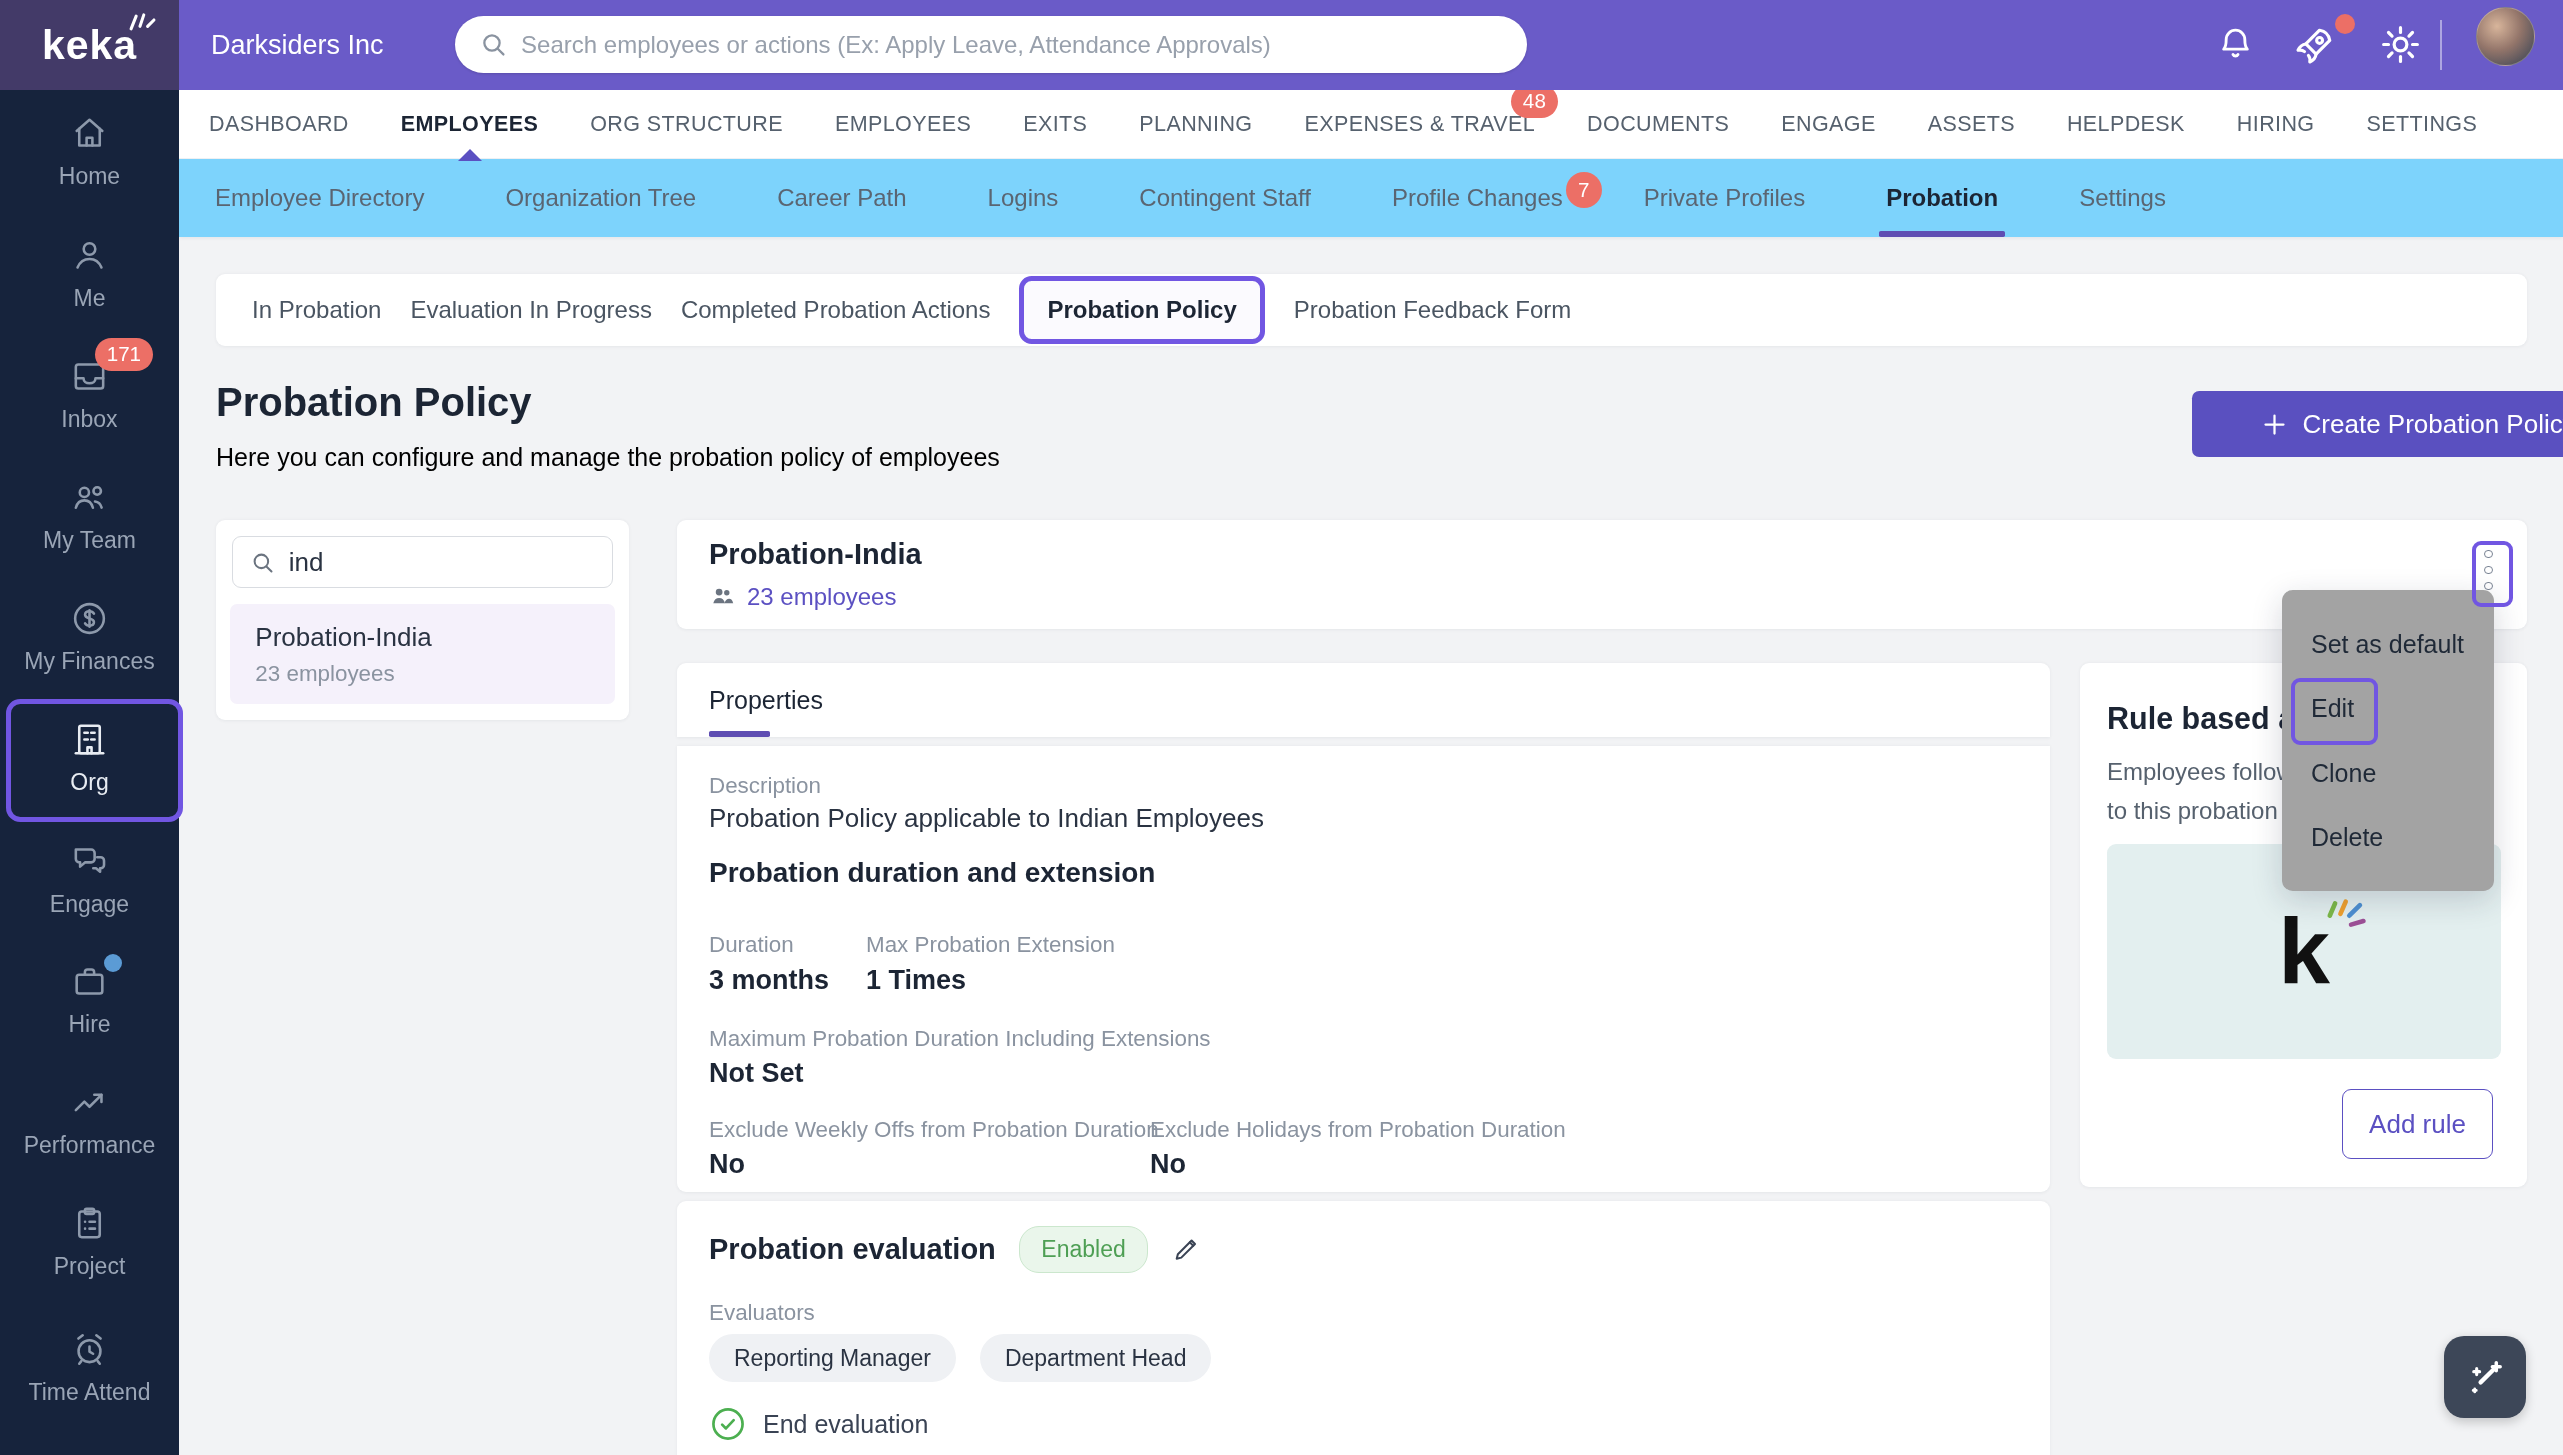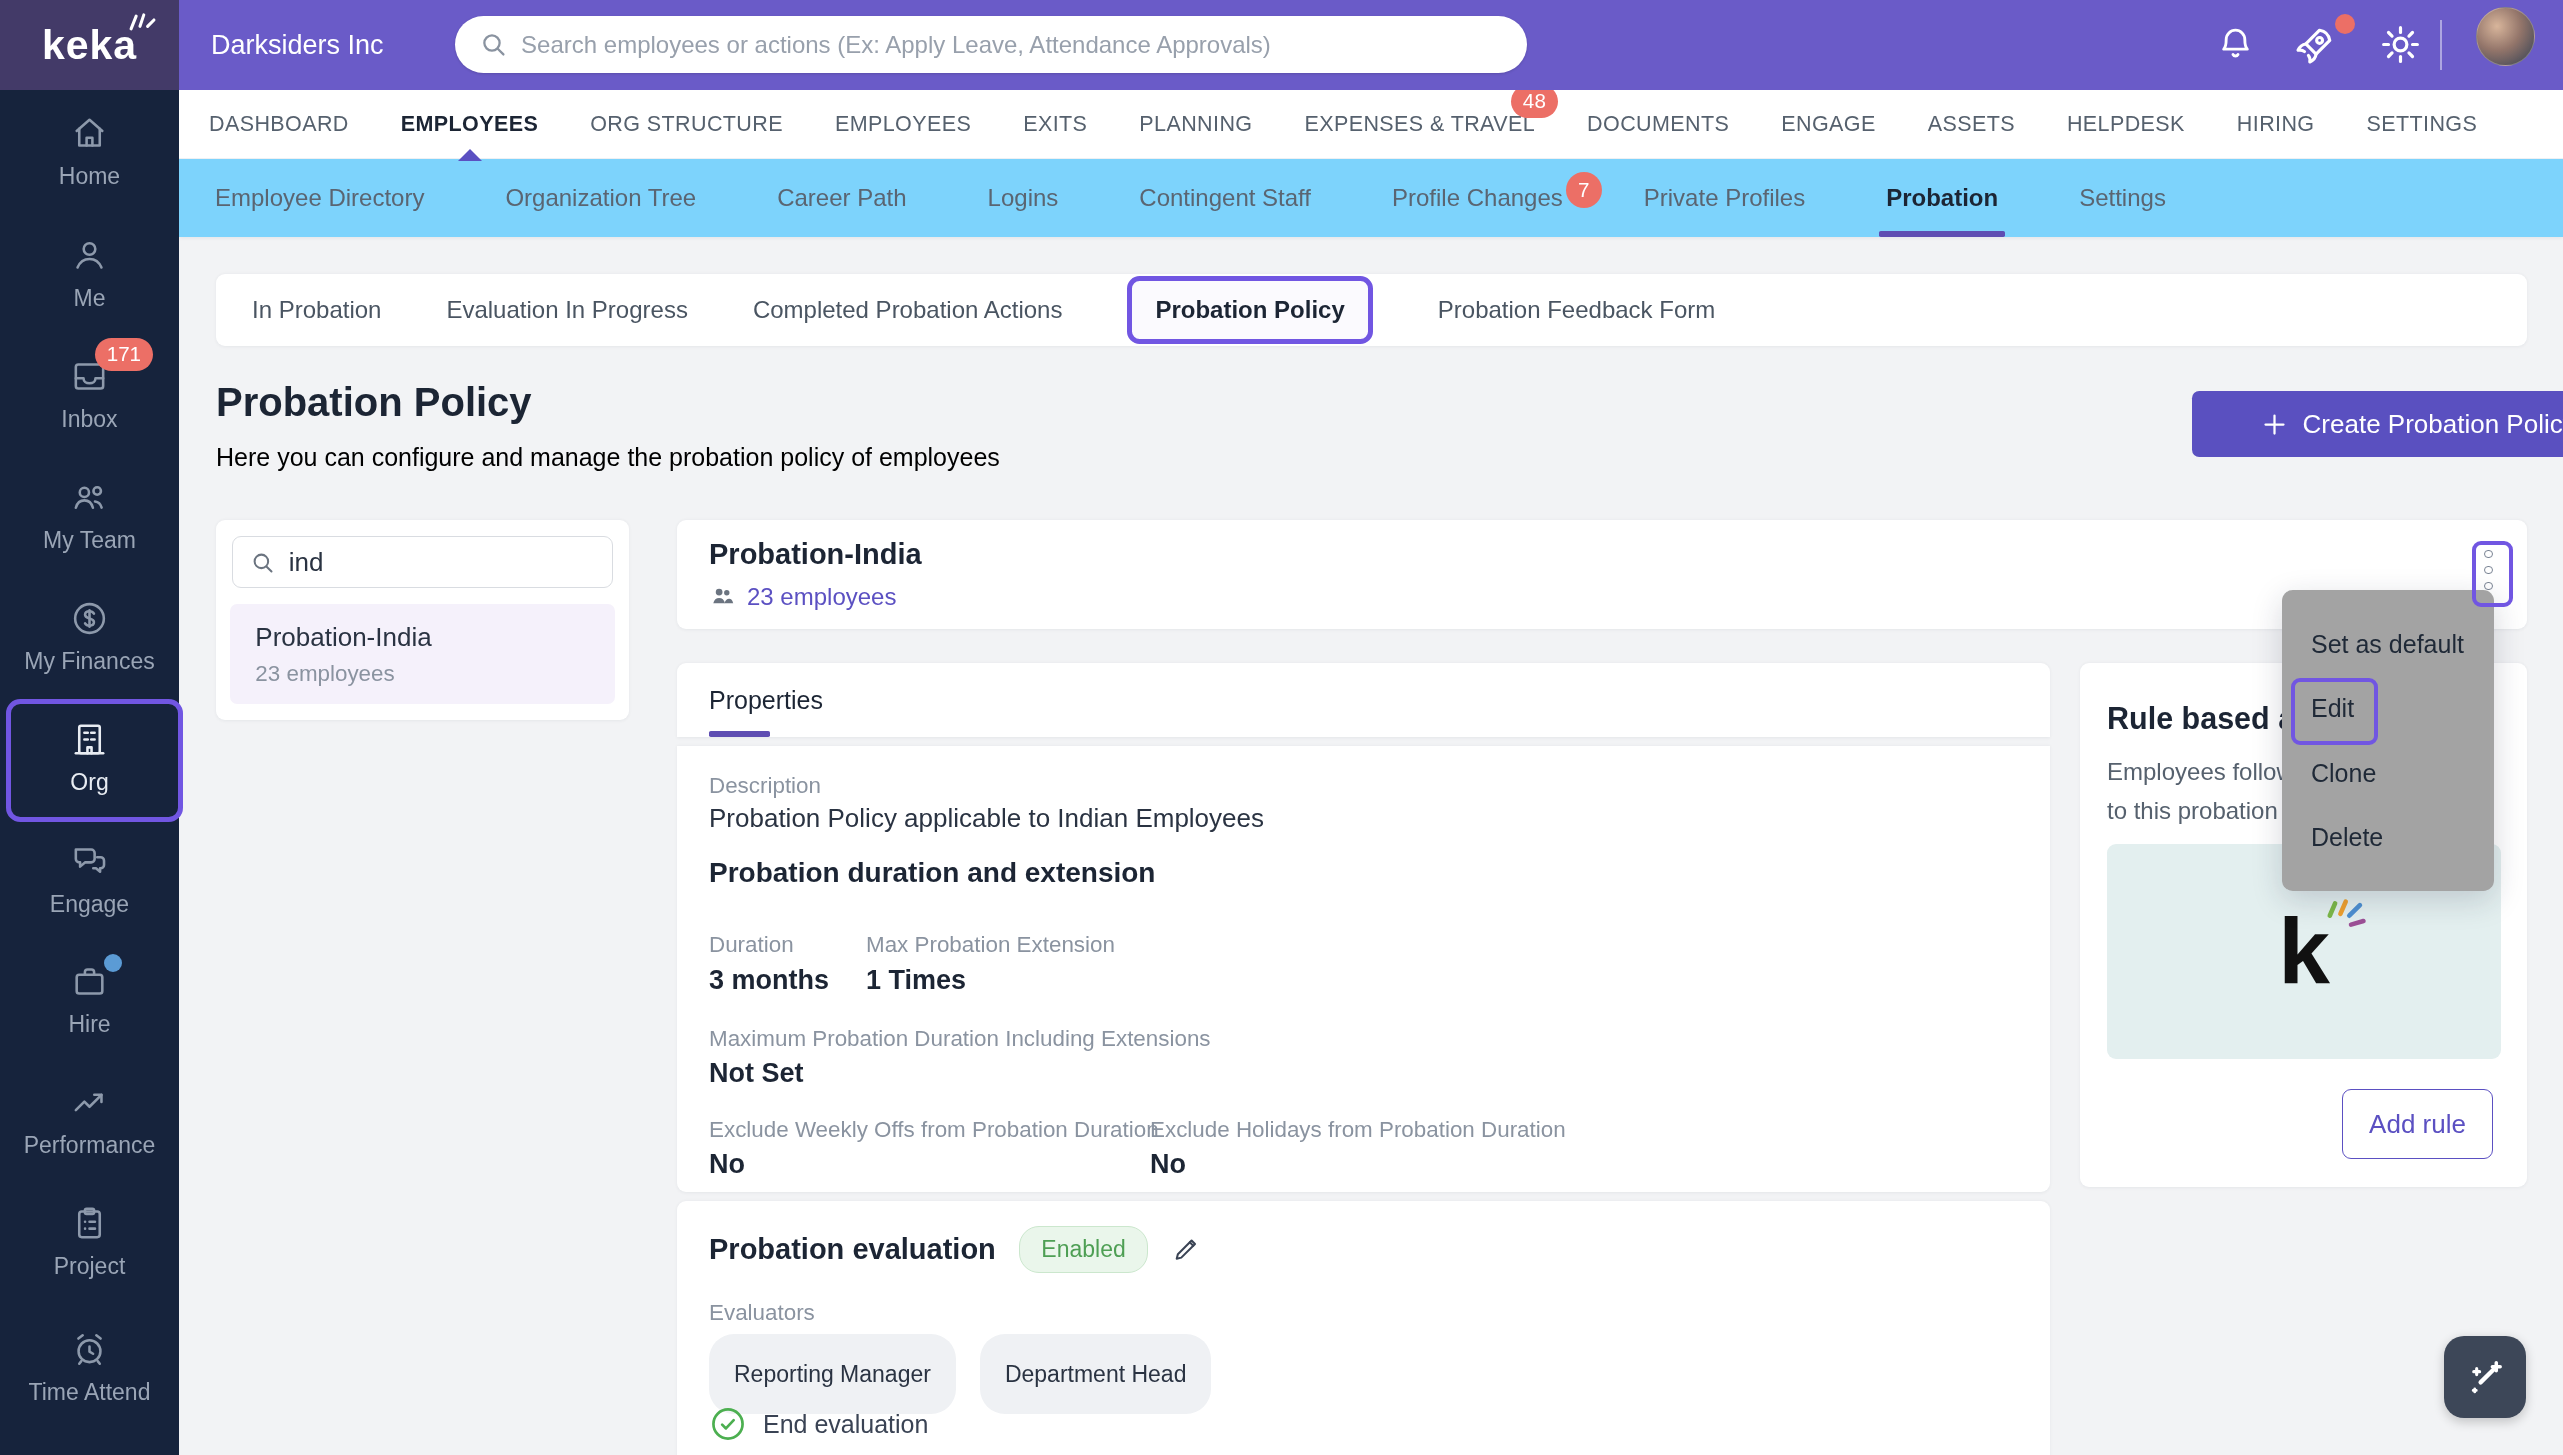--- a/index.html
+++ b/index.html
@@ -54,21 +54,21 @@
   .sub-item{font-size:24px;color:#5A6572;position:relative;cursor:pointer;white-space:nowrap;height:78px;line-height:78px;}
   .sub-item.active{color:#1C2534;font-weight:600;}
   .sub-item.active::after{content:"";position:absolute;left:-7.2px;right:-7.2px;bottom:0;height:6.3px;background:#5E4DB2;border-radius:1.8px;}
   .sub-badge{position:absolute;top:12.6px;right:-39px;background:#EC6F66;color:#fff;border-radius:50%;
              width:36px;height:36px;line-height:36px;text-align:center;font-size:20.6px;}
 
   
   .card{position:absolute;background:#fff;border-radius:9px;box-shadow:0 0.9px 3.6px rgba(24,33,50,.06);}
 
   
-  .tabs-card{left:216px;top:274px;width:2311px;height:72px;display:flex;align-items:center;gap:65px;
+  .tabs-card{left:216px;top:274px;width:2311px;height:72px;display:flex;align-items:center;gap:29px;
              padding-left:36px;box-sizing:border-box;overflow:visible;}
   .tab-item{font-size:24px;color:#4A5562;cursor:pointer;white-space:nowrap;}
   .tab-hl{display:inline-flex;align-items:center;height:68px;padding:0 23px;border:5.4px solid #7156E2;
           border-radius:12.6px;background:#FBFAFE;margin:-3.6px 0;box-sizing:border-box;}
   .tab-hl .tab-item{color:#1C2534;font-weight:600;}
 
   
   .page-title{position:absolute;left:216px;top:380px;font-size:40px;font-weight:700;color:#1C2534;}
   .page-sub{position:absolute;left:216px;top:443px;font-size:25px;color:#000000;}
   .create-btn{position:absolute;left:2192px;top:391px;width:357px;height:66px;background:#5A50C0;border-radius:7.2px;
@@ -103,21 +103,21 @@
   .flabel{position:absolute;font-size:22.4px;color:#8A93A0;}
   .fvalue{position:absolute;font-size:26px;color:#2A3342;}
   .fvalue.b{font-weight:700;font-size:27px;color:#1C2534;}
   .sec-title{position:absolute;font-size:28px;font-weight:700;color:#1C2534;}
 
   
   .eval-card{left:677px;top:1201px;width:1373px;height:269px;border-radius:9px;}
   .enabled-badge{display:inline-block;background:#EAF6EB;border:0.9px solid #CBE7CD;color:#4E9F54;
                  font-size:23px;padding:9px 21.5px;border-radius:20px;}
   .chip{display:inline-block;background:#EFF1F4;border-radius:25px;height:48px;line-height:48px;
-        padding:16px 25px;font-size:23px;color:#2A3342;margin-right:20px;}
+        padding:0 25px;font-size:23px;color:#2A3342;margin-right:20px;}
 
   
   .rule-card{left:2080px;top:663px;width:447px;height:524px;}
   .rule-title{position:absolute;left:27px;top:38px;font-size:30.5px;font-weight:700;color:#1C2534;white-space:nowrap;}
   .rule-desc{position:absolute;left:27px;font-size:24px;color:#56616E;white-space:nowrap;}
   .rule-img{position:absolute;left:27px;top:181px;width:394px;height:215px;background:#E3EFEF;border-radius:9px;
             display:flex;align-items:center;justify-content:center;}
   .klogo{position:relative;font-size:93px;font-weight:700;color:#111;line-height:1;}
   .add-rule{position:absolute;left:262px;top:426px;width:151px;height:70px;border:1.8px solid #5B50C2;border-radius:9px;
             color:#5B50C2;font-size:26px;display:flex;align-items:center;justify-content:center;cursor:pointer;background:#fff;box-sizing:border-box;}

